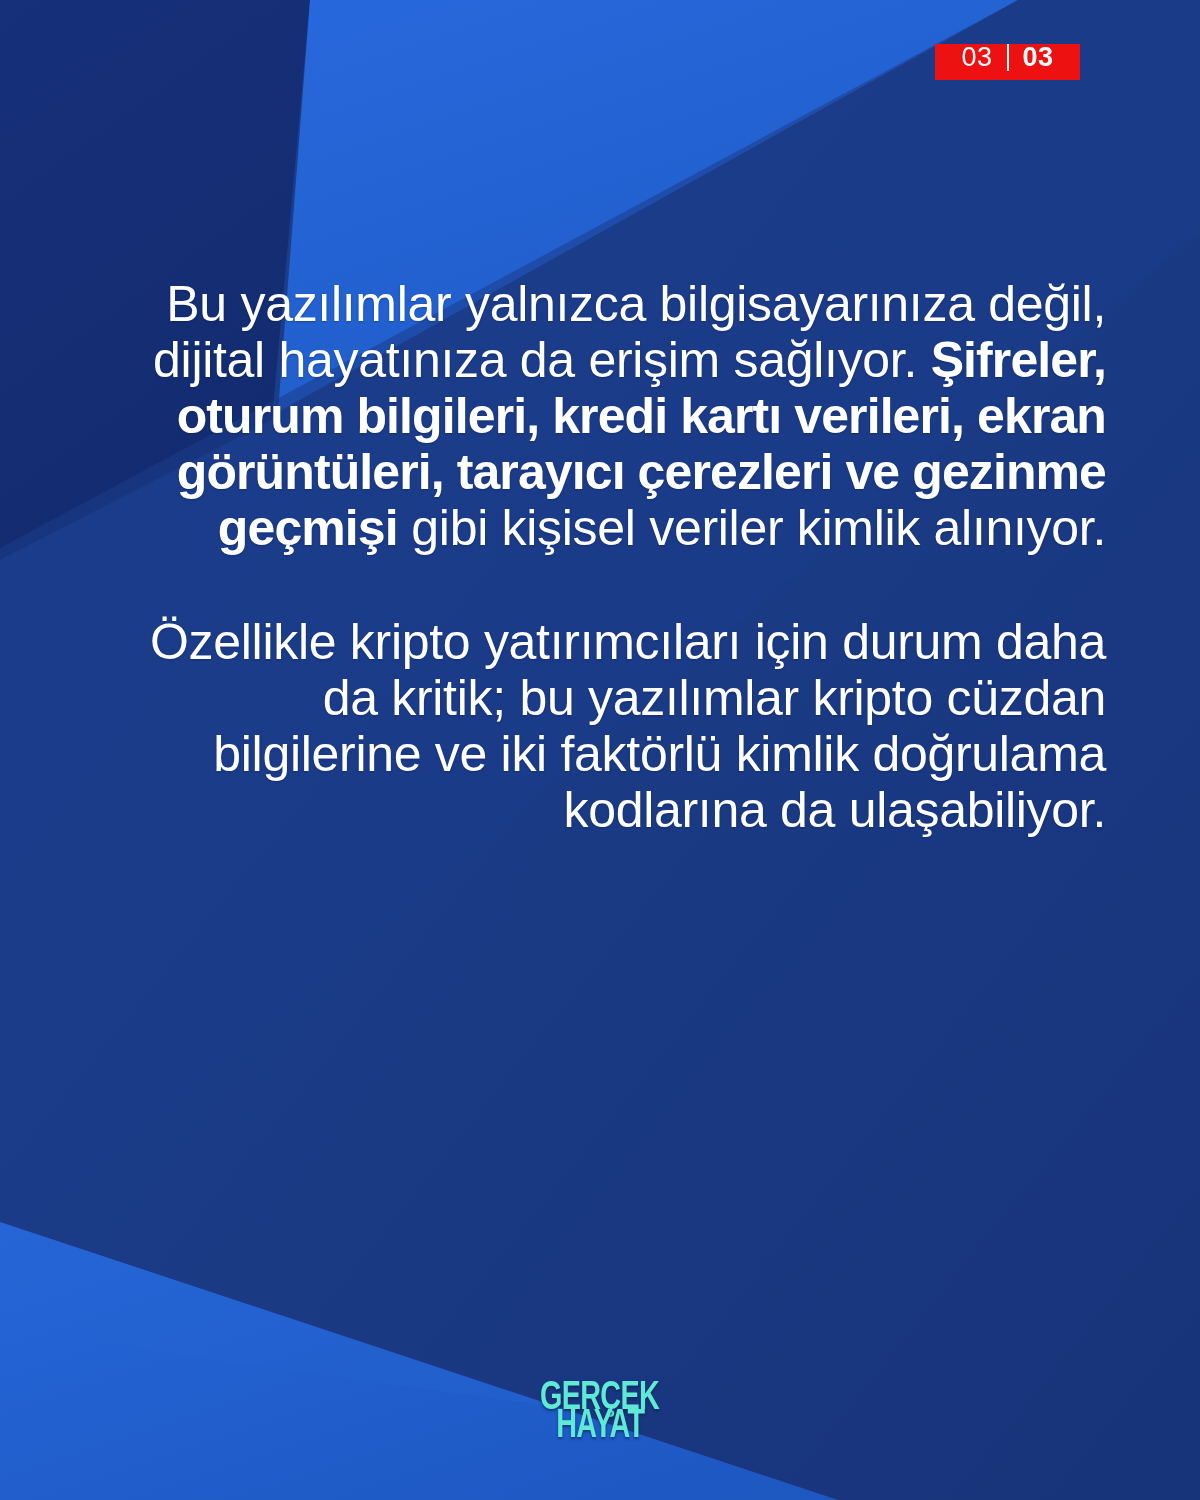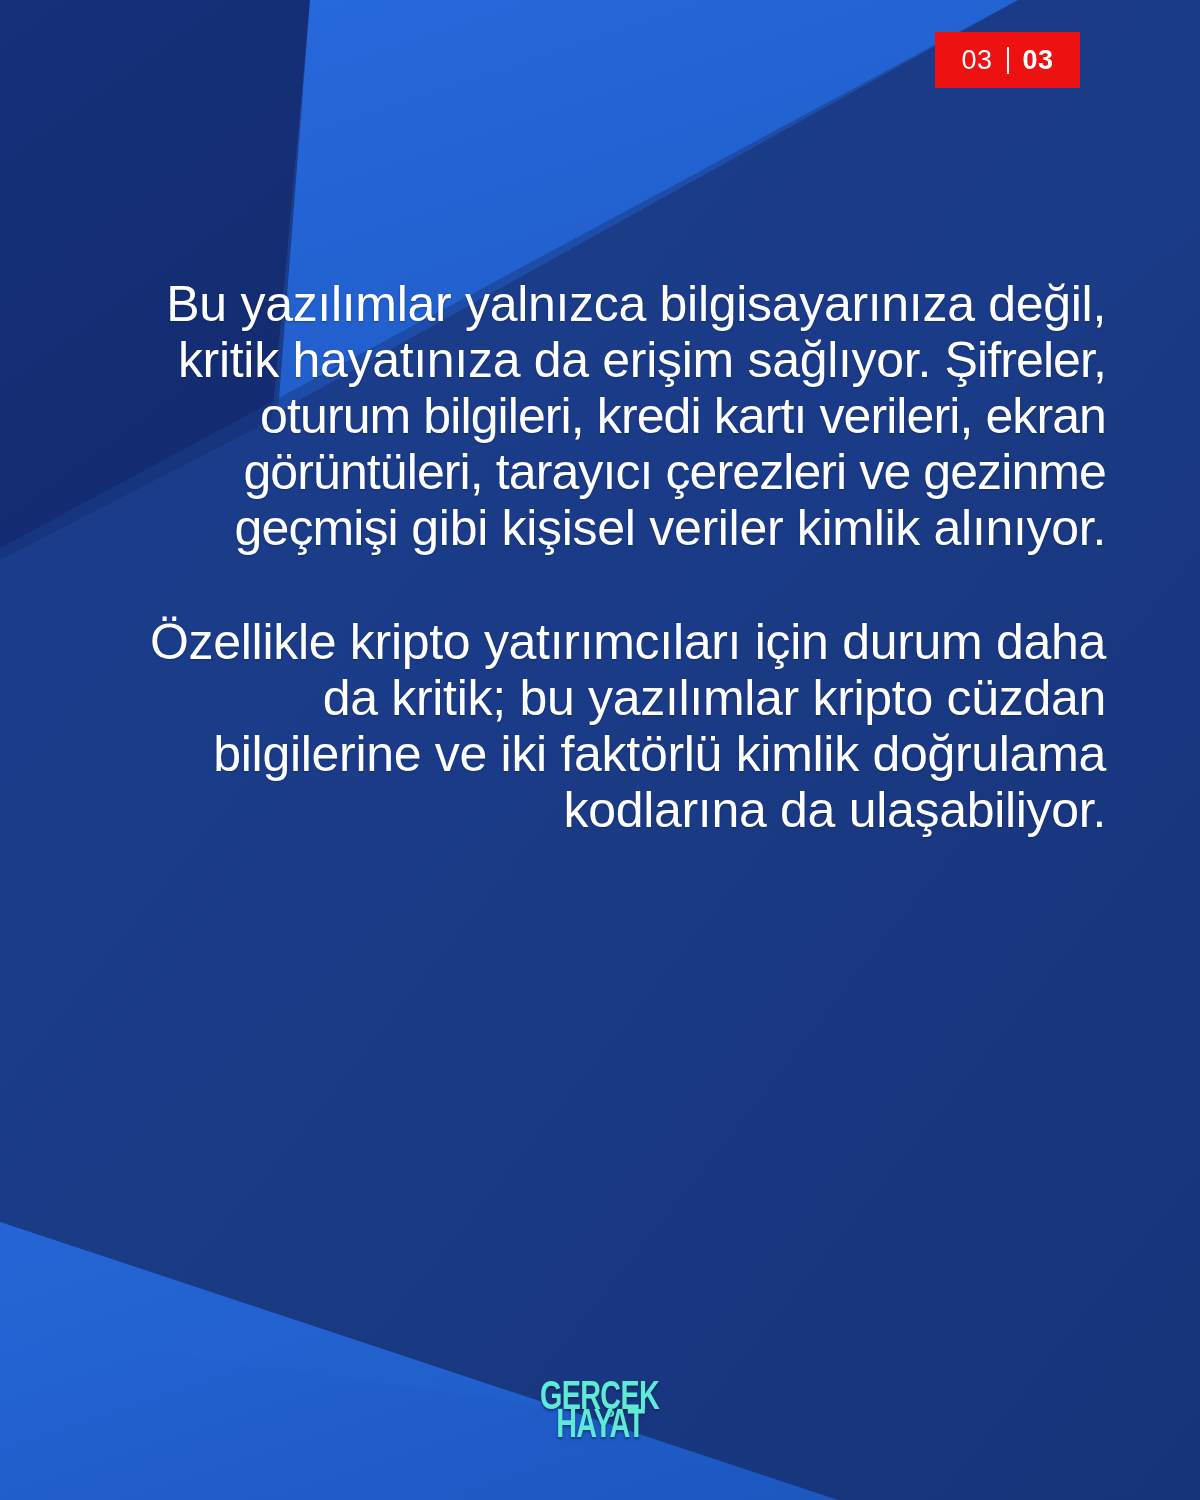--- a/index.html
+++ b/index.html
@@ -25,26 +25,26 @@
     inset: 0;
     width: 1200px;
     height: 1500px;
     display: block;
   }
 
   
   .badge {
     position: absolute;
     left: 935px;
-    top: 32px;
+    top: 44px;
     width: 145px;
-    height: 56px;
+    height: 36px;
     background: #ed1111;
     display: flex;
-    align-items: center;
+    align-items: flex-start;
     justify-content: center;
     gap: 0;
     box-sizing: border-box;
   }
   .badge .num {
     color: #ffffff;
     font-size: 27px;
     line-height: 1;
     letter-spacing: 0.5px;
     font-weight: 400;
@@ -74,21 +74,21 @@
     font-weight: 400;
     text-shadow: 0 1px 2px rgba(8, 26, 66, 0.35);
   }
   .copy p {
     margin: 0;
   }
   .copy .gap {
     height: 58px;
   }
   .copy strong {
-    font-weight: 400;
+    font-weight: 700;
     letter-spacing: -0.9px;
   }
 
   
   .logo {
     position: absolute;
     left: 0;
     right: 0;
     top: 1378px;
     display: flex;
@@ -153,21 +153,21 @@
     <polygon points="0,1222 560,1408 0,1330" fill="#2463d2" opacity="0.35"></polygon>
   </svg>
 
   <div class="badge">
     <span class="num">03</span>
     <span class="sep"></span>
     <span class="num bold">03</span>
   </div>
 
   <div class="copy">
-    <p><span>Bu yazılımlar yalnızca bilgisayarınıza değil, kritik hayatınıza da erişim sağlıyor. </span><strong>Şifreler, oturum bilgileri, kredi kartı verileri, ekran görüntüleri, tarayıcı çerezleri ve gezinme geçmişi</strong><span> gibi kişisel veriler kimlik alınıyor.</span></p>
+    <p><span>Bu yazılımlar yalnızca bilgisayarınıza değil, dijital hayatınıza da erişim sağlıyor. </span><strong>Şifreler, oturum bilgileri, kredi kartı verileri, ekran görüntüleri, tarayıcı çerezleri ve gezinme geçmişi</strong><span> gibi kişisel veriler kimlik alınıyor.</span></p>
 
     <div class="gap"></div>
 
     <p>Özellikle kripto yatırımcıları için durum daha da kritik; bu yazılımlar kripto cüzdan bilgilerine ve iki faktörlü kimlik doğrulama kodlarına da ulaşabiliyor.</p>
   </div>
 
   <div class="logo">
     <span class="l1">GERÇEK</span>
     <span class="l2">HAYAT</span>
   </div>

